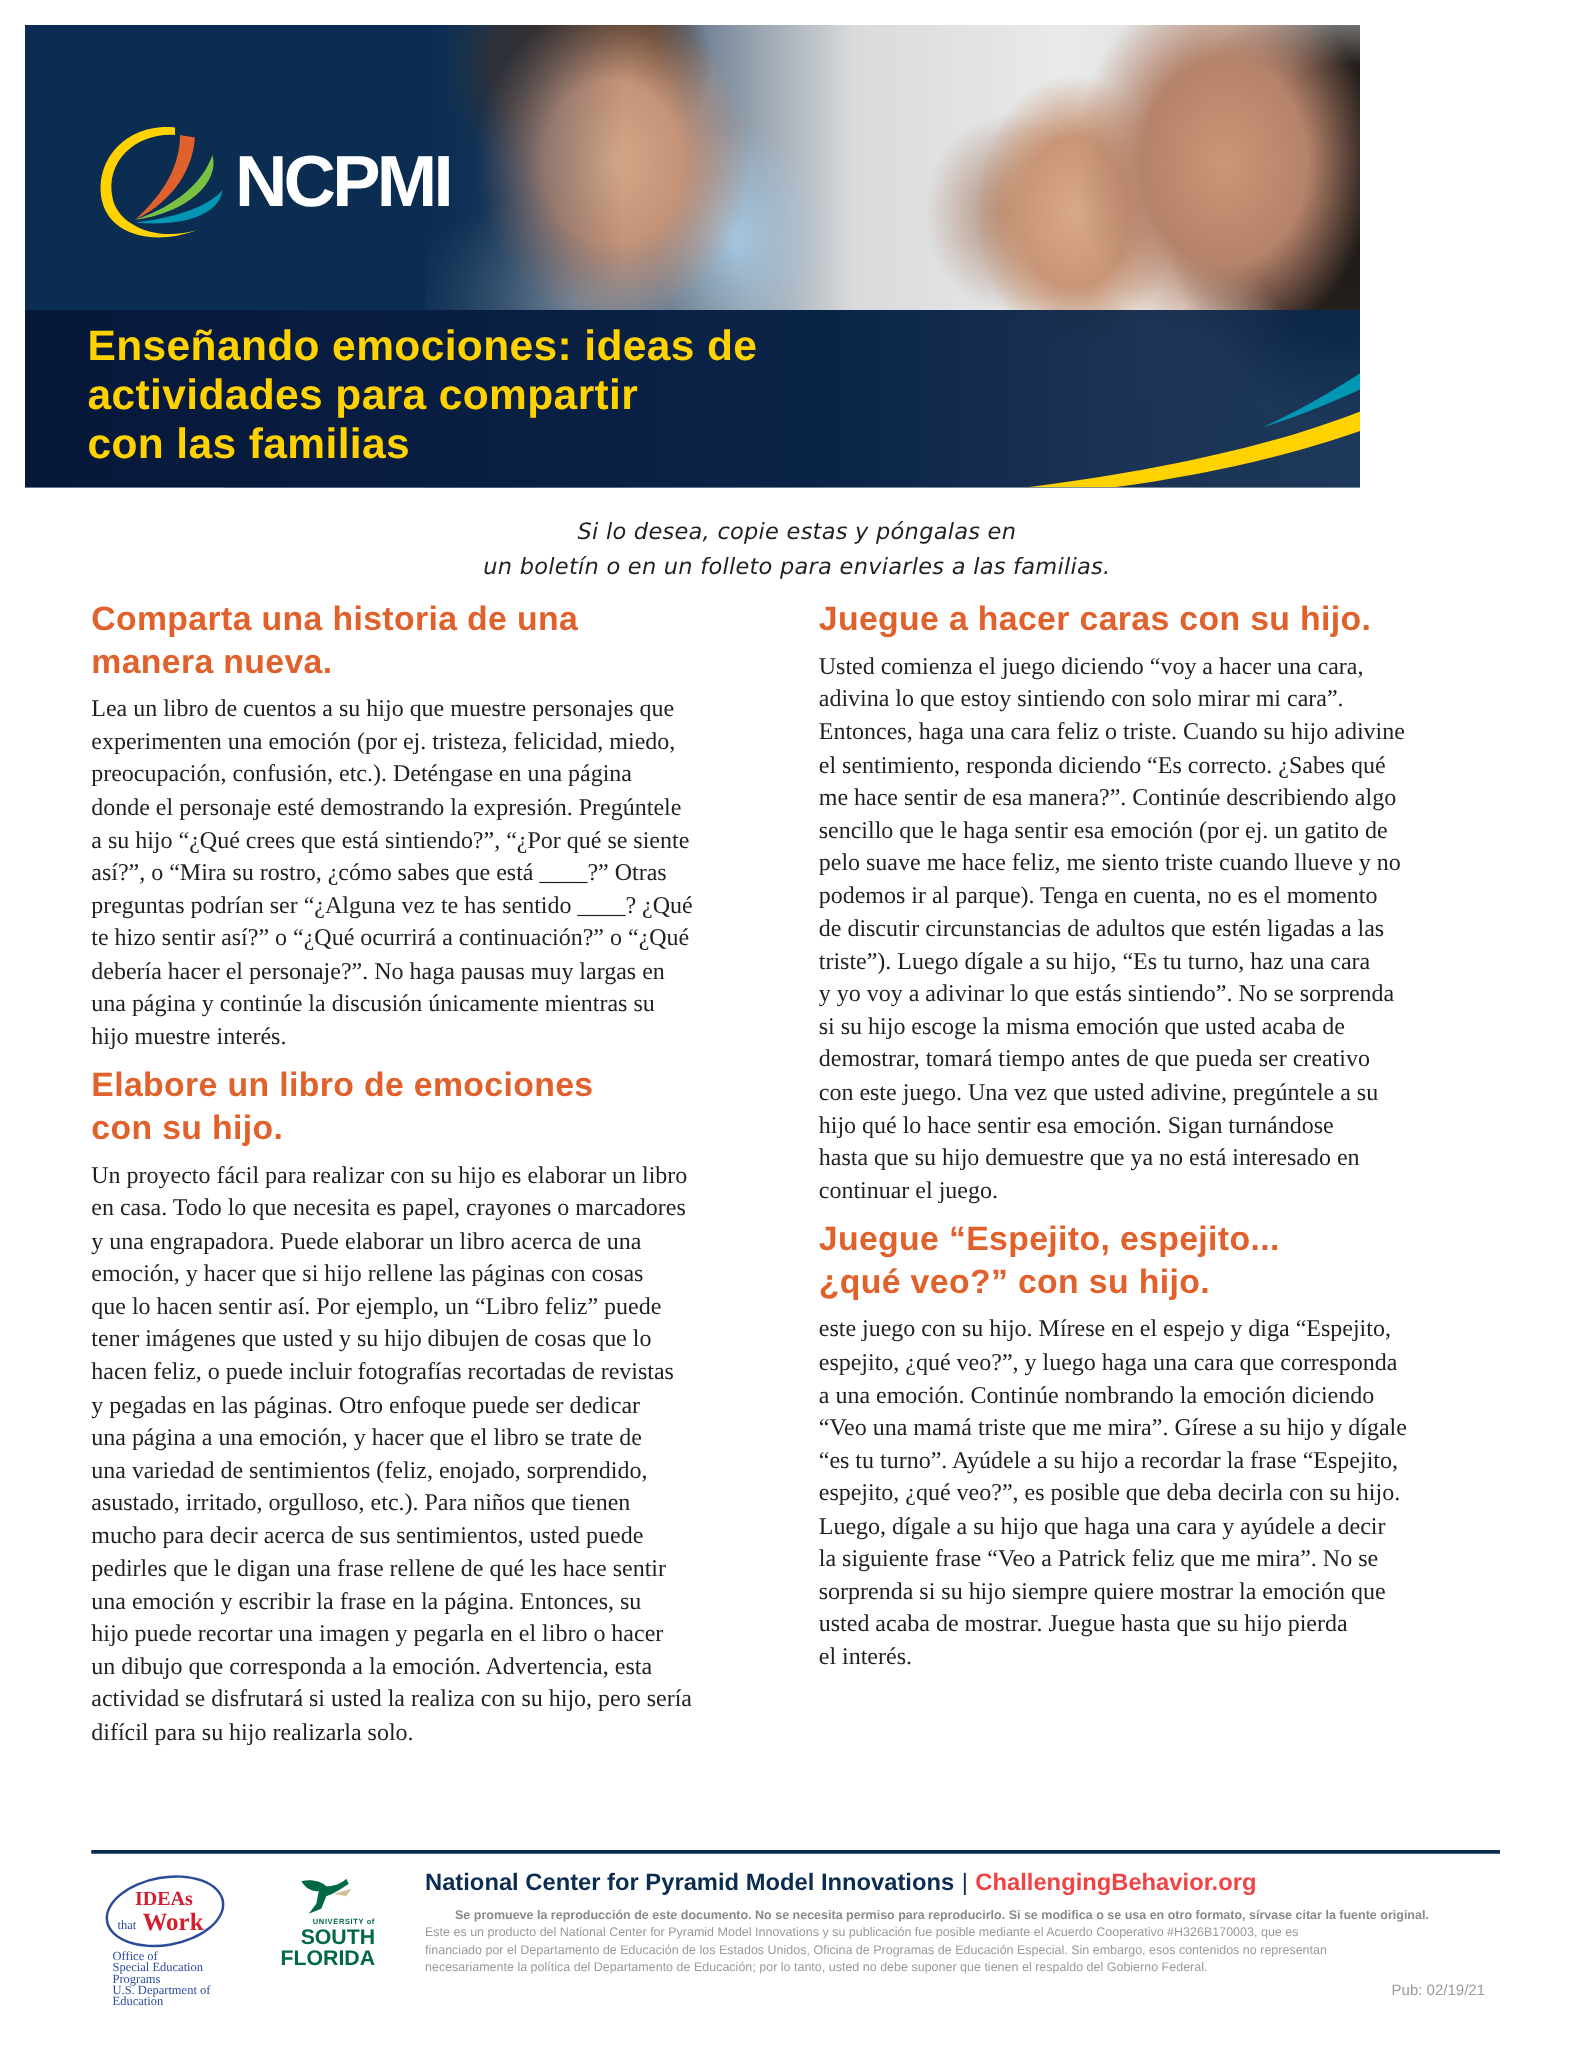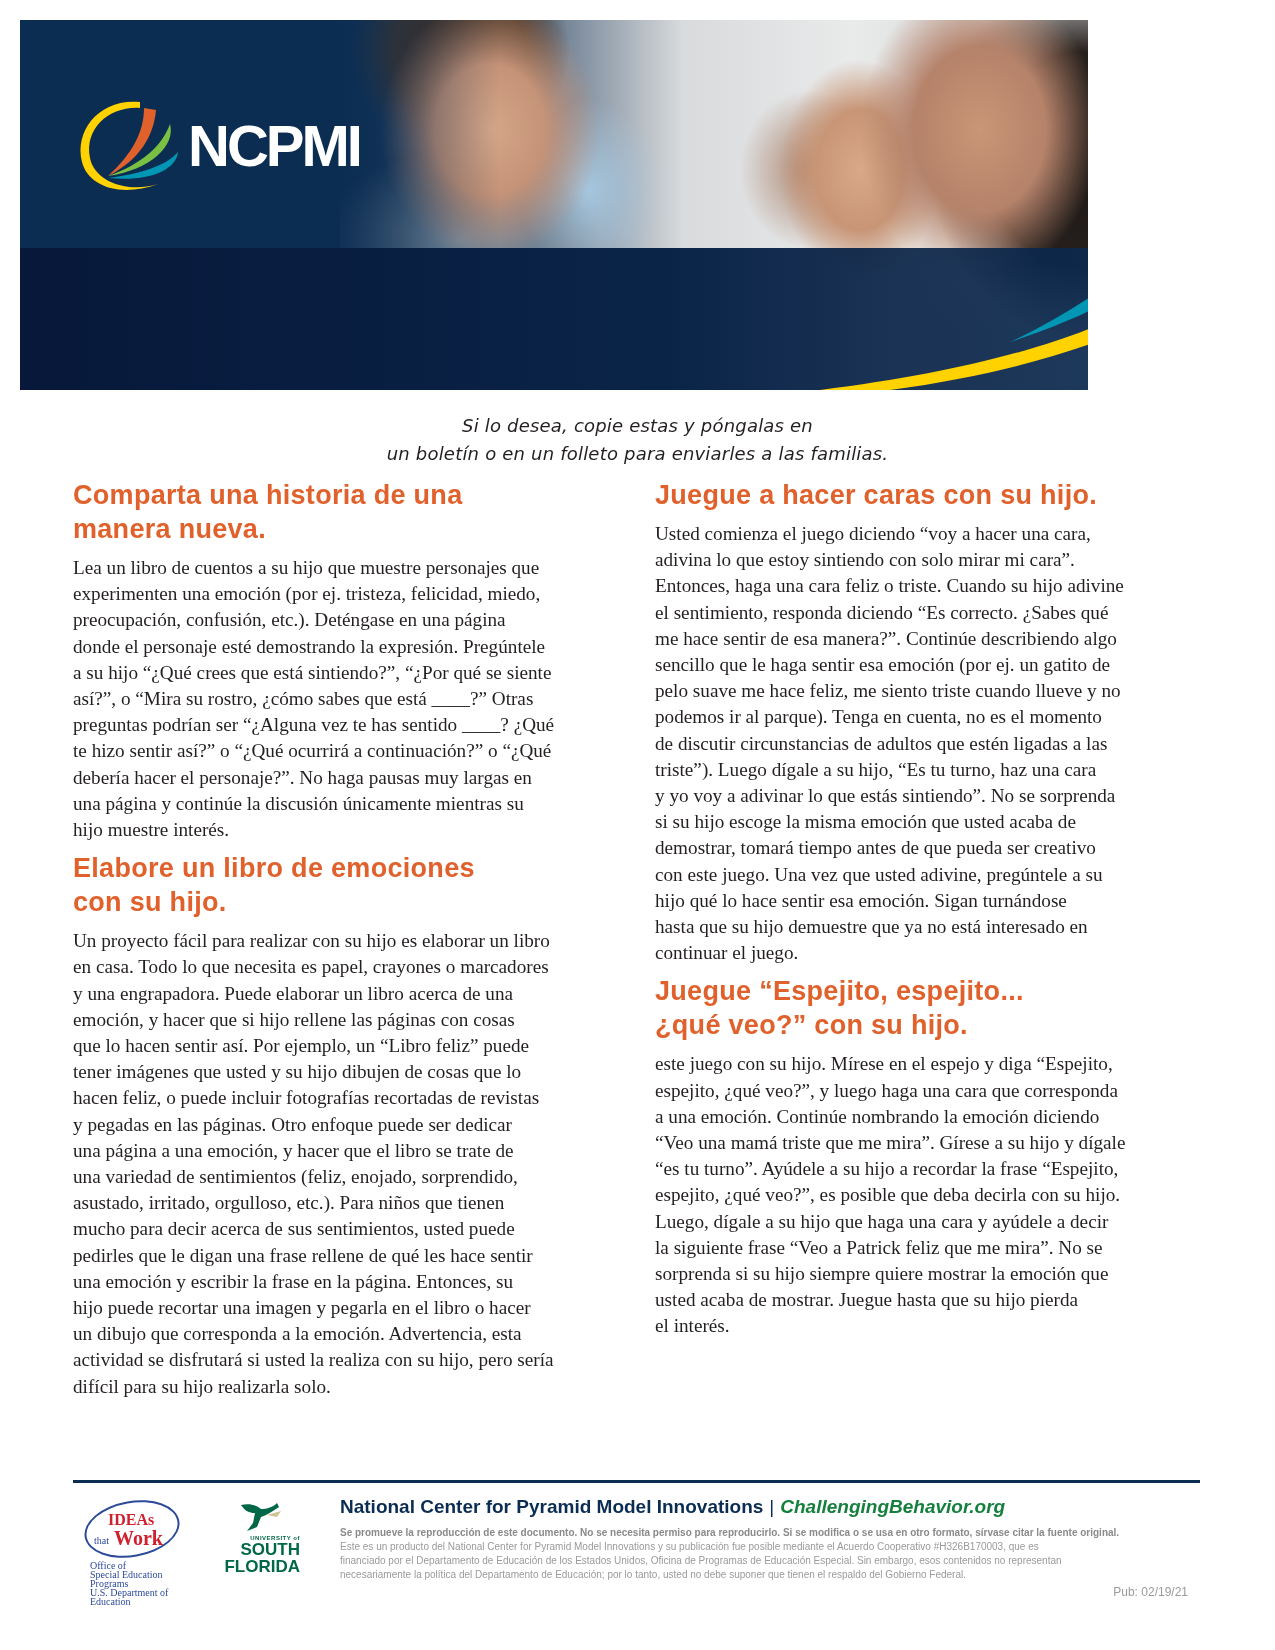--- a/index.html
+++ b/index.html
@@ -104,26 +104,26 @@
   .usf-bull { width: 46px; height: 34px; margin: 4px auto 0; display: block; }
   .usf-t1 { font-family: "Liberation Sans", sans-serif; font-weight: 700; font-size: 6px; color: #006747; letter-spacing: 0.5px; }
   .usf-t2 { font-family: "Liberation Sans", sans-serif; font-weight: 700; font-size: 17px; line-height: 17px; color: #006747; }
 
   .footer-text { position: absolute; left: 340px; top: 1496px; width: 860px; }
   .footer-org {
     font-family: "Liberation Sans", sans-serif; font-weight: 700; font-size: 19px; color: #0b2d52;
     white-space: nowrap;
   }
   .footer-org .sep { color: #0b2d52; font-weight: 400; margin: 0 6px; }
-  .footer-org .site { color: #15803d; font-style: italic; }
+  .footer-org .site { color: #ef4444; }
   .footer-fine {
     margin-top: 8px; font-family: "Liberation Sans", sans-serif; font-size: 10px;
     line-height: 14px; color: #9a9a9a; width: 820px;
   }
-  .footer-fine .bold { font-weight: 700; color: #8a8a8a; display: block; white-space: nowrap; }
+  .footer-fine .bold { font-weight: 700; color: #8a8a8a; display: block; white-space: nowrap; margin-left: 24px; }
   .footer-fine .line { display: block; white-space: nowrap; }
   .pub {
     position: absolute; right: 87px; top: 1585px;
     font-family: "Liberation Sans", sans-serif; font-size: 12px; color: #9a9a9a;
   }
 </style>
 </head>
 <body>
 
 <div class="hero">
@@ -141,20 +141,25 @@
   <div class="logo">
     <svg class="logo-mark" viewBox="0 0 120 110">
       <path d="M70 12 C30 8 4 40 12 72 C18 96 50 108 88 94 C55 104 24 90 20 68 C14 38 40 16 70 18 Z" fill="#ffd200"></path>
       <path d="M74 18 L86 20 C84 45 70 70 38 86 C62 64 74 42 74 18 Z" fill="#e0612b"></path>
       <path d="M100 34 C106 56 80 80 38 86 C72 74 92 56 100 34 Z" fill="#7ac143"></path>
       <path d="M108 62 C106 80 80 92 38 88 C70 84 96 76 108 62 Z" fill="#0096b4"></path>
     </svg>
     <span class="logo-text">NCPMI</span>
   </div>
 
+  <h1 class="page-title">
+    <span>Enseñando emociones: ideas de</span>
+    <span>actividades para compartir</span>
+    <span>con las familias</span>
+  </h1>
 </div>
 
 <p class="subtitle">
   <span>Si lo desea, copie estas y póngalas en</span>
   <span>un boletín o en un folleto para enviarles a las familias.</span>
 </p>
 
 <div class="col col-left">
   <section>
     <h2 class="section-title">

